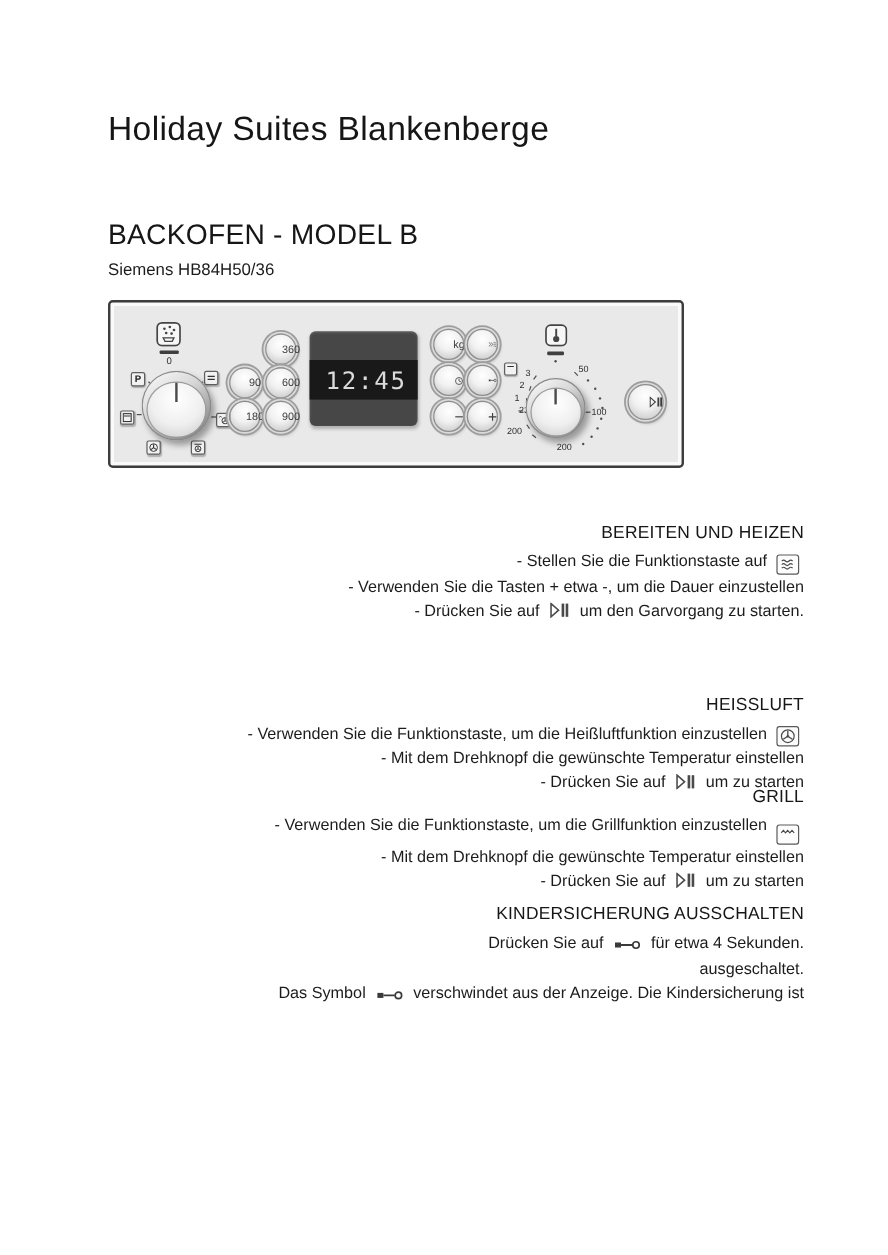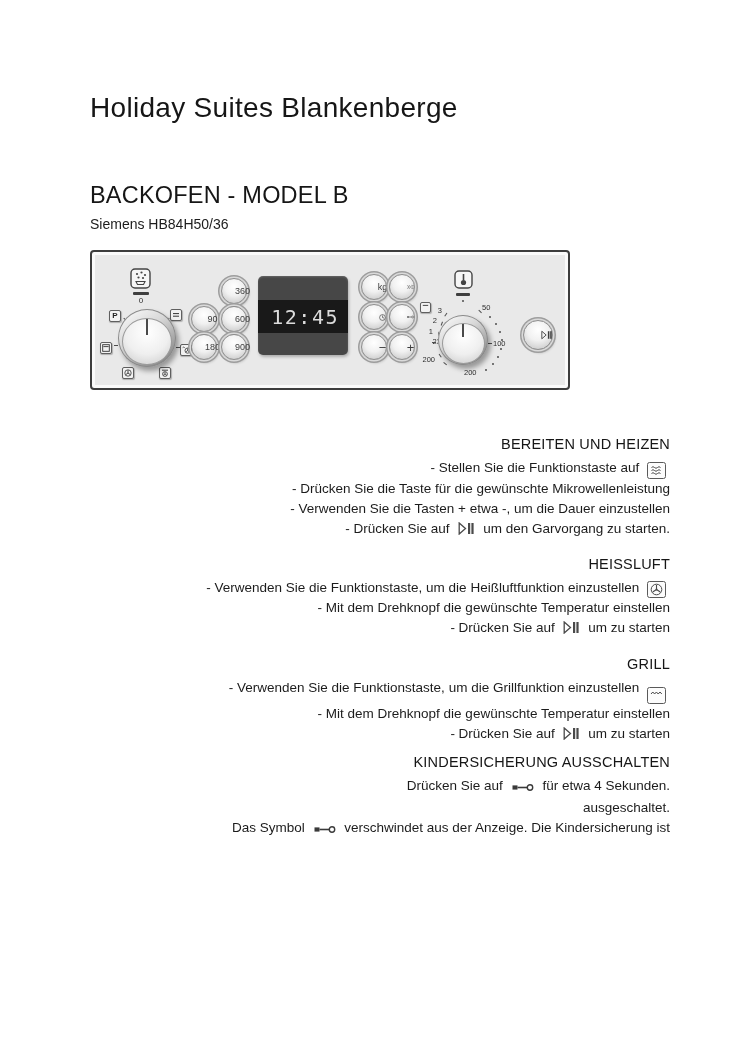--- a/index.html
+++ b/index.html
@@ -259,37 +259,36 @@
     <h3>BEREITEN UND HEIZEN</h3>
     <div class="indent">
       <div class="line">
         <span>- Stellen Sie die Funktionstaste auf</span>
         <span class="sym-box">
           <svg width="13" height="11" viewBox="0 0 13 11">
               <path d="M1.5 2.5 q1.5 -1.6 3 0 q1.5 1.6 3 0 q1.5 -1.6 3 0 M1.5 5.5 q1.5 -1.6 3 0 q1.5 1.6 3 0 q1.5 -1.6 3 0 M1.5 8.5 q1.5 -1.6 3 0 q1.5 1.6 3 0 q1.5 -1.6 3 0" fill="none" stroke="#4a4a4a" stroke-width="1"></path>
             </svg>
         </span>
       </div>
-      <div class="line"><span>- Drücken Sie die Taste für die gewünschte Mikrowellenleistung</span></div>
       <div class="line"><span>- Verwenden Sie die Tasten + etwa -, um die Dauer einzustellen</span></div>
       <div class="line">
         <span>- Drücken Sie auf</span>
         <span class="sym-inline">
           <svg width="16" height="13" viewBox="0 0 16 13">
               <path d="M1.2 1 L7.5 6.5 L1.2 12 Z" fill="none" stroke="#4a4a4a" stroke-width="1.3"></path>
               <rect x="10" y="1" width="2.2" height="11" fill="#4a4a4a"></rect>
               <rect x="13.4" y="1" width="2.2" height="11" fill="#4a4a4a"></rect>
             </svg>
         </span>
         <span>um den Garvorgang zu starten.</span>
       </div>
     </div>
   </section>
 
-  <section class="sec" style="top:556px">
+  <section class="sec" style="top:580px">
     <h3>HEISSLUFT</h3>
     <div class="indent">
       <div class="line">
         <span>- Verwenden Sie die Funktionstaste, um die Heißluftfunktion einzustellen</span>
         <span class="sym-box">
           <svg width="13" height="13" viewBox="0 0 13 13">
               <circle cx="6.5" cy="6.5" r="5.3" fill="none" stroke="#4a4a4a" stroke-width="1"></circle>
               <path d="M6.5 6.5 L6.5 2 M6.5 6.5 L2.7 9 M6.5 6.5 L10.3 9" stroke="#4a4a4a" stroke-width="1.1"></path>
               <circle cx="6.5" cy="6.5" r="1" fill="#4a4a4a"></circle>
             </svg>

